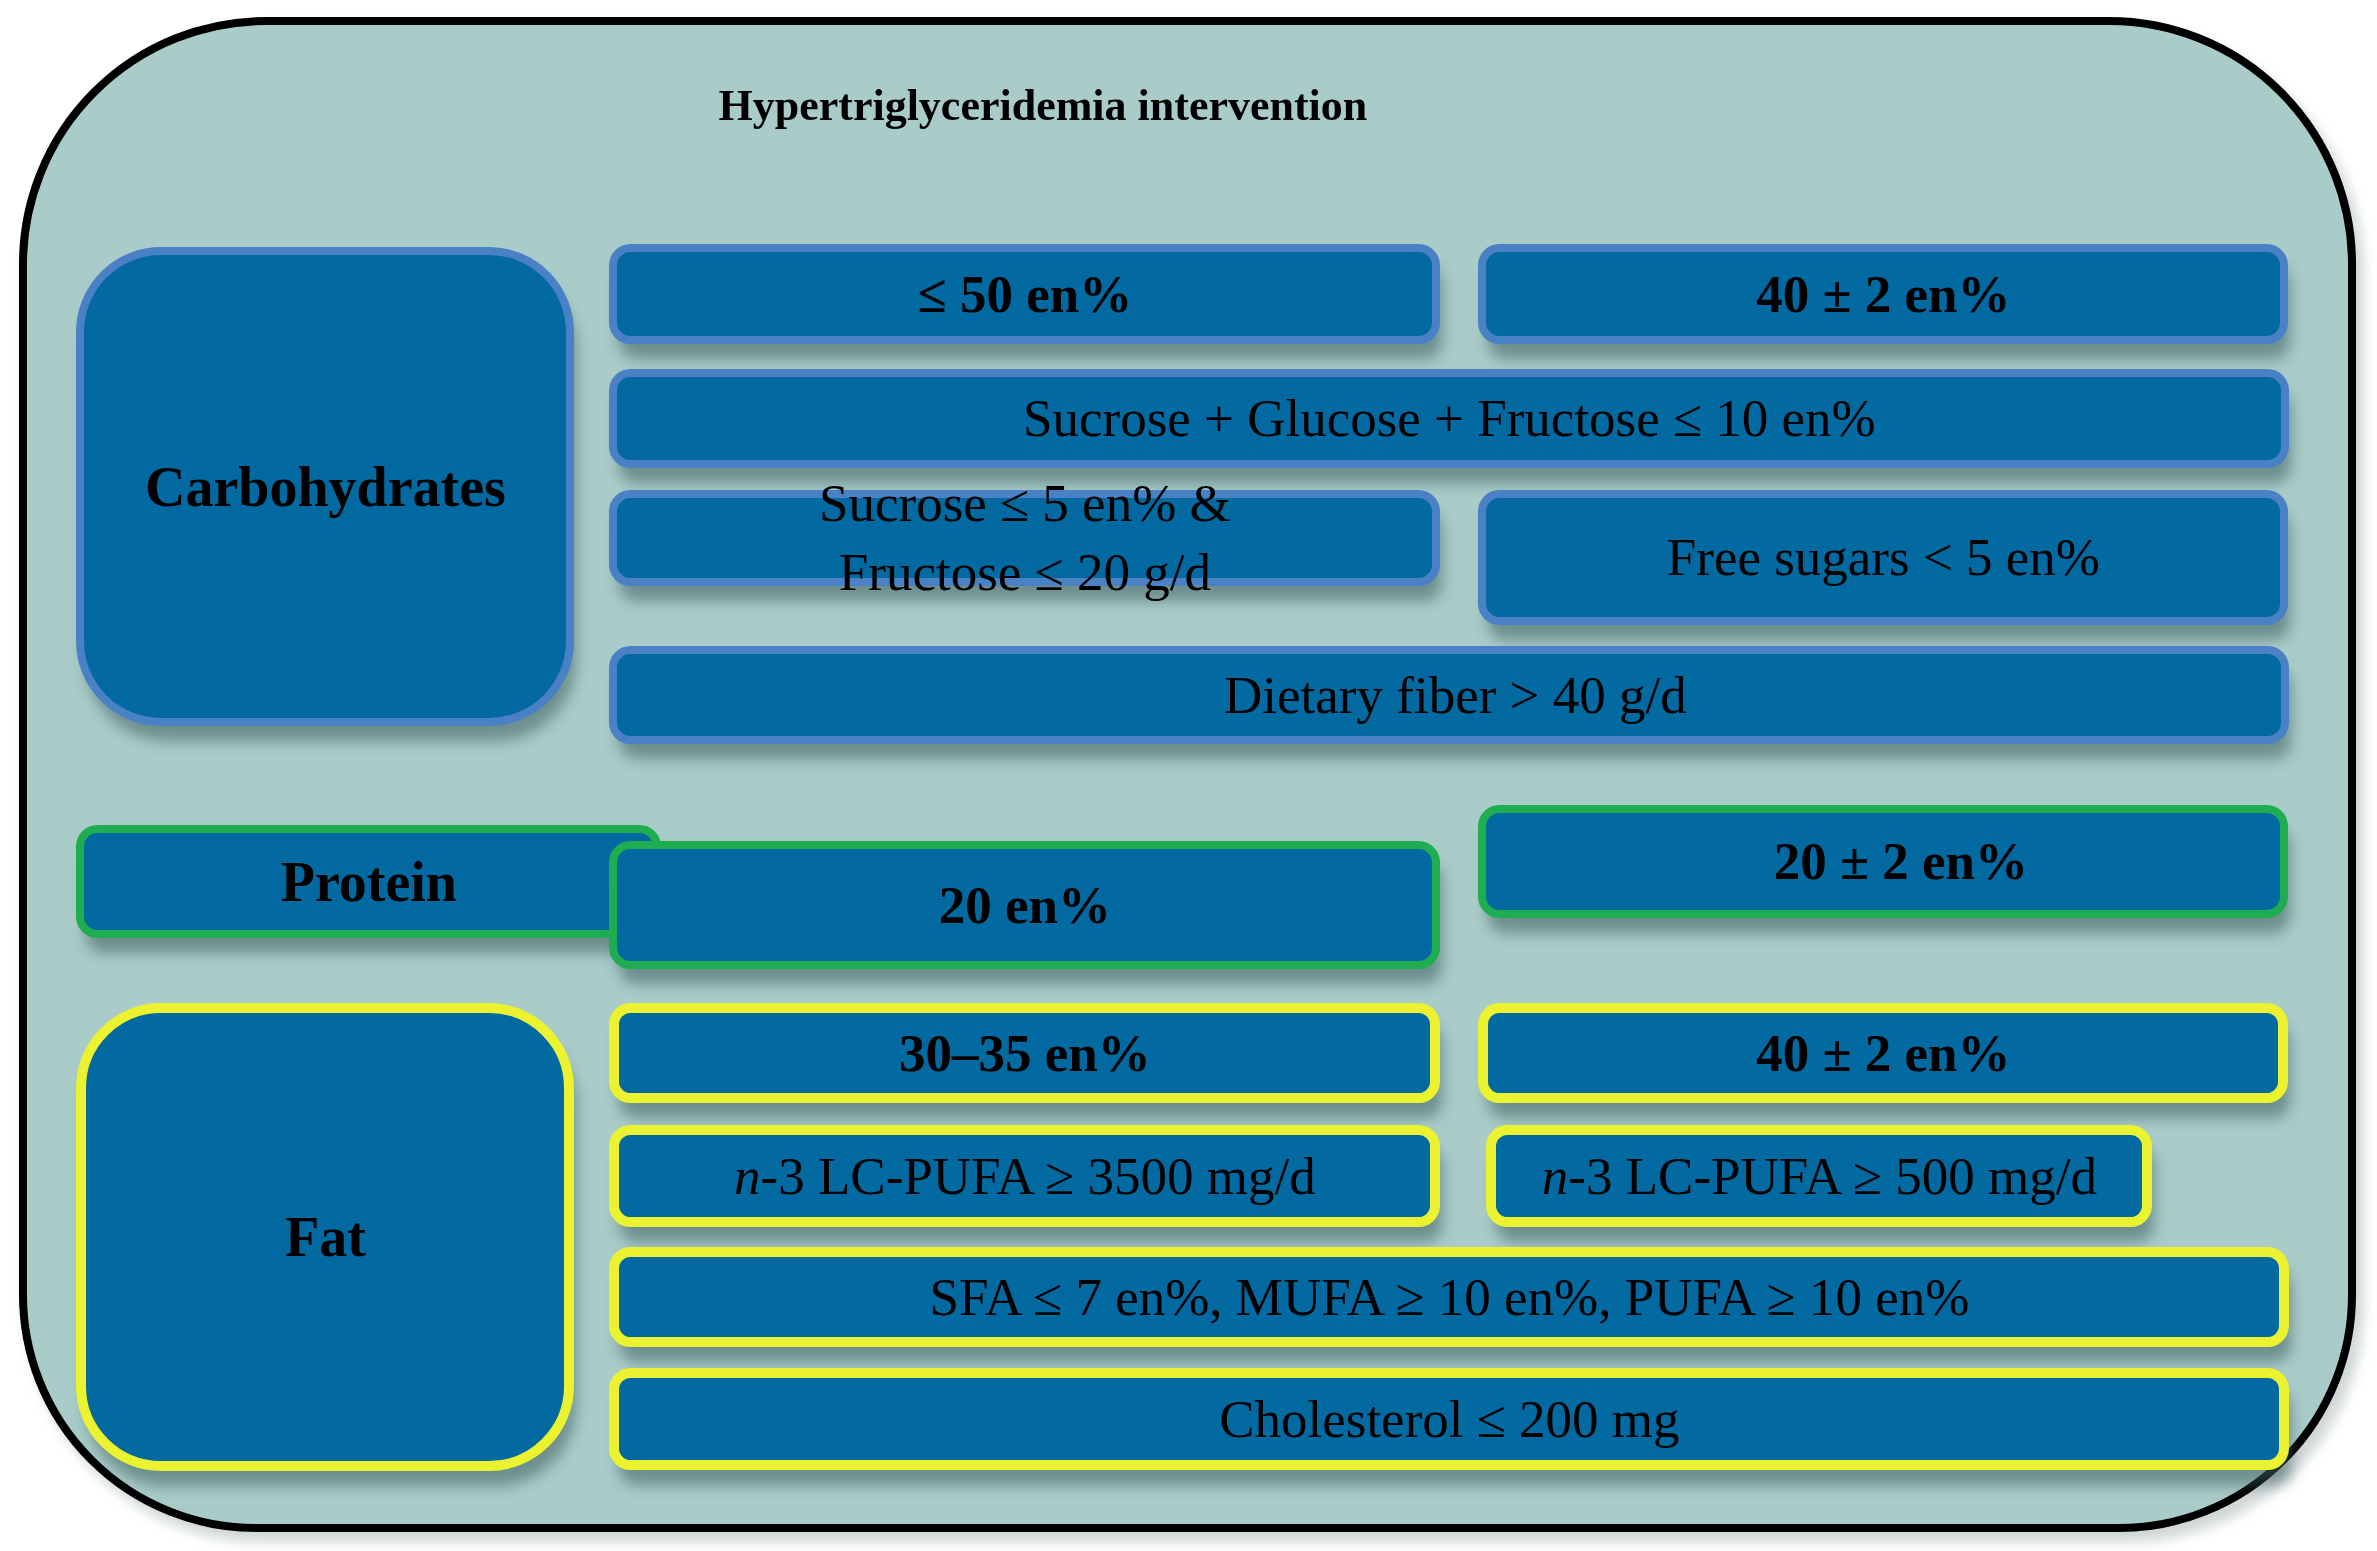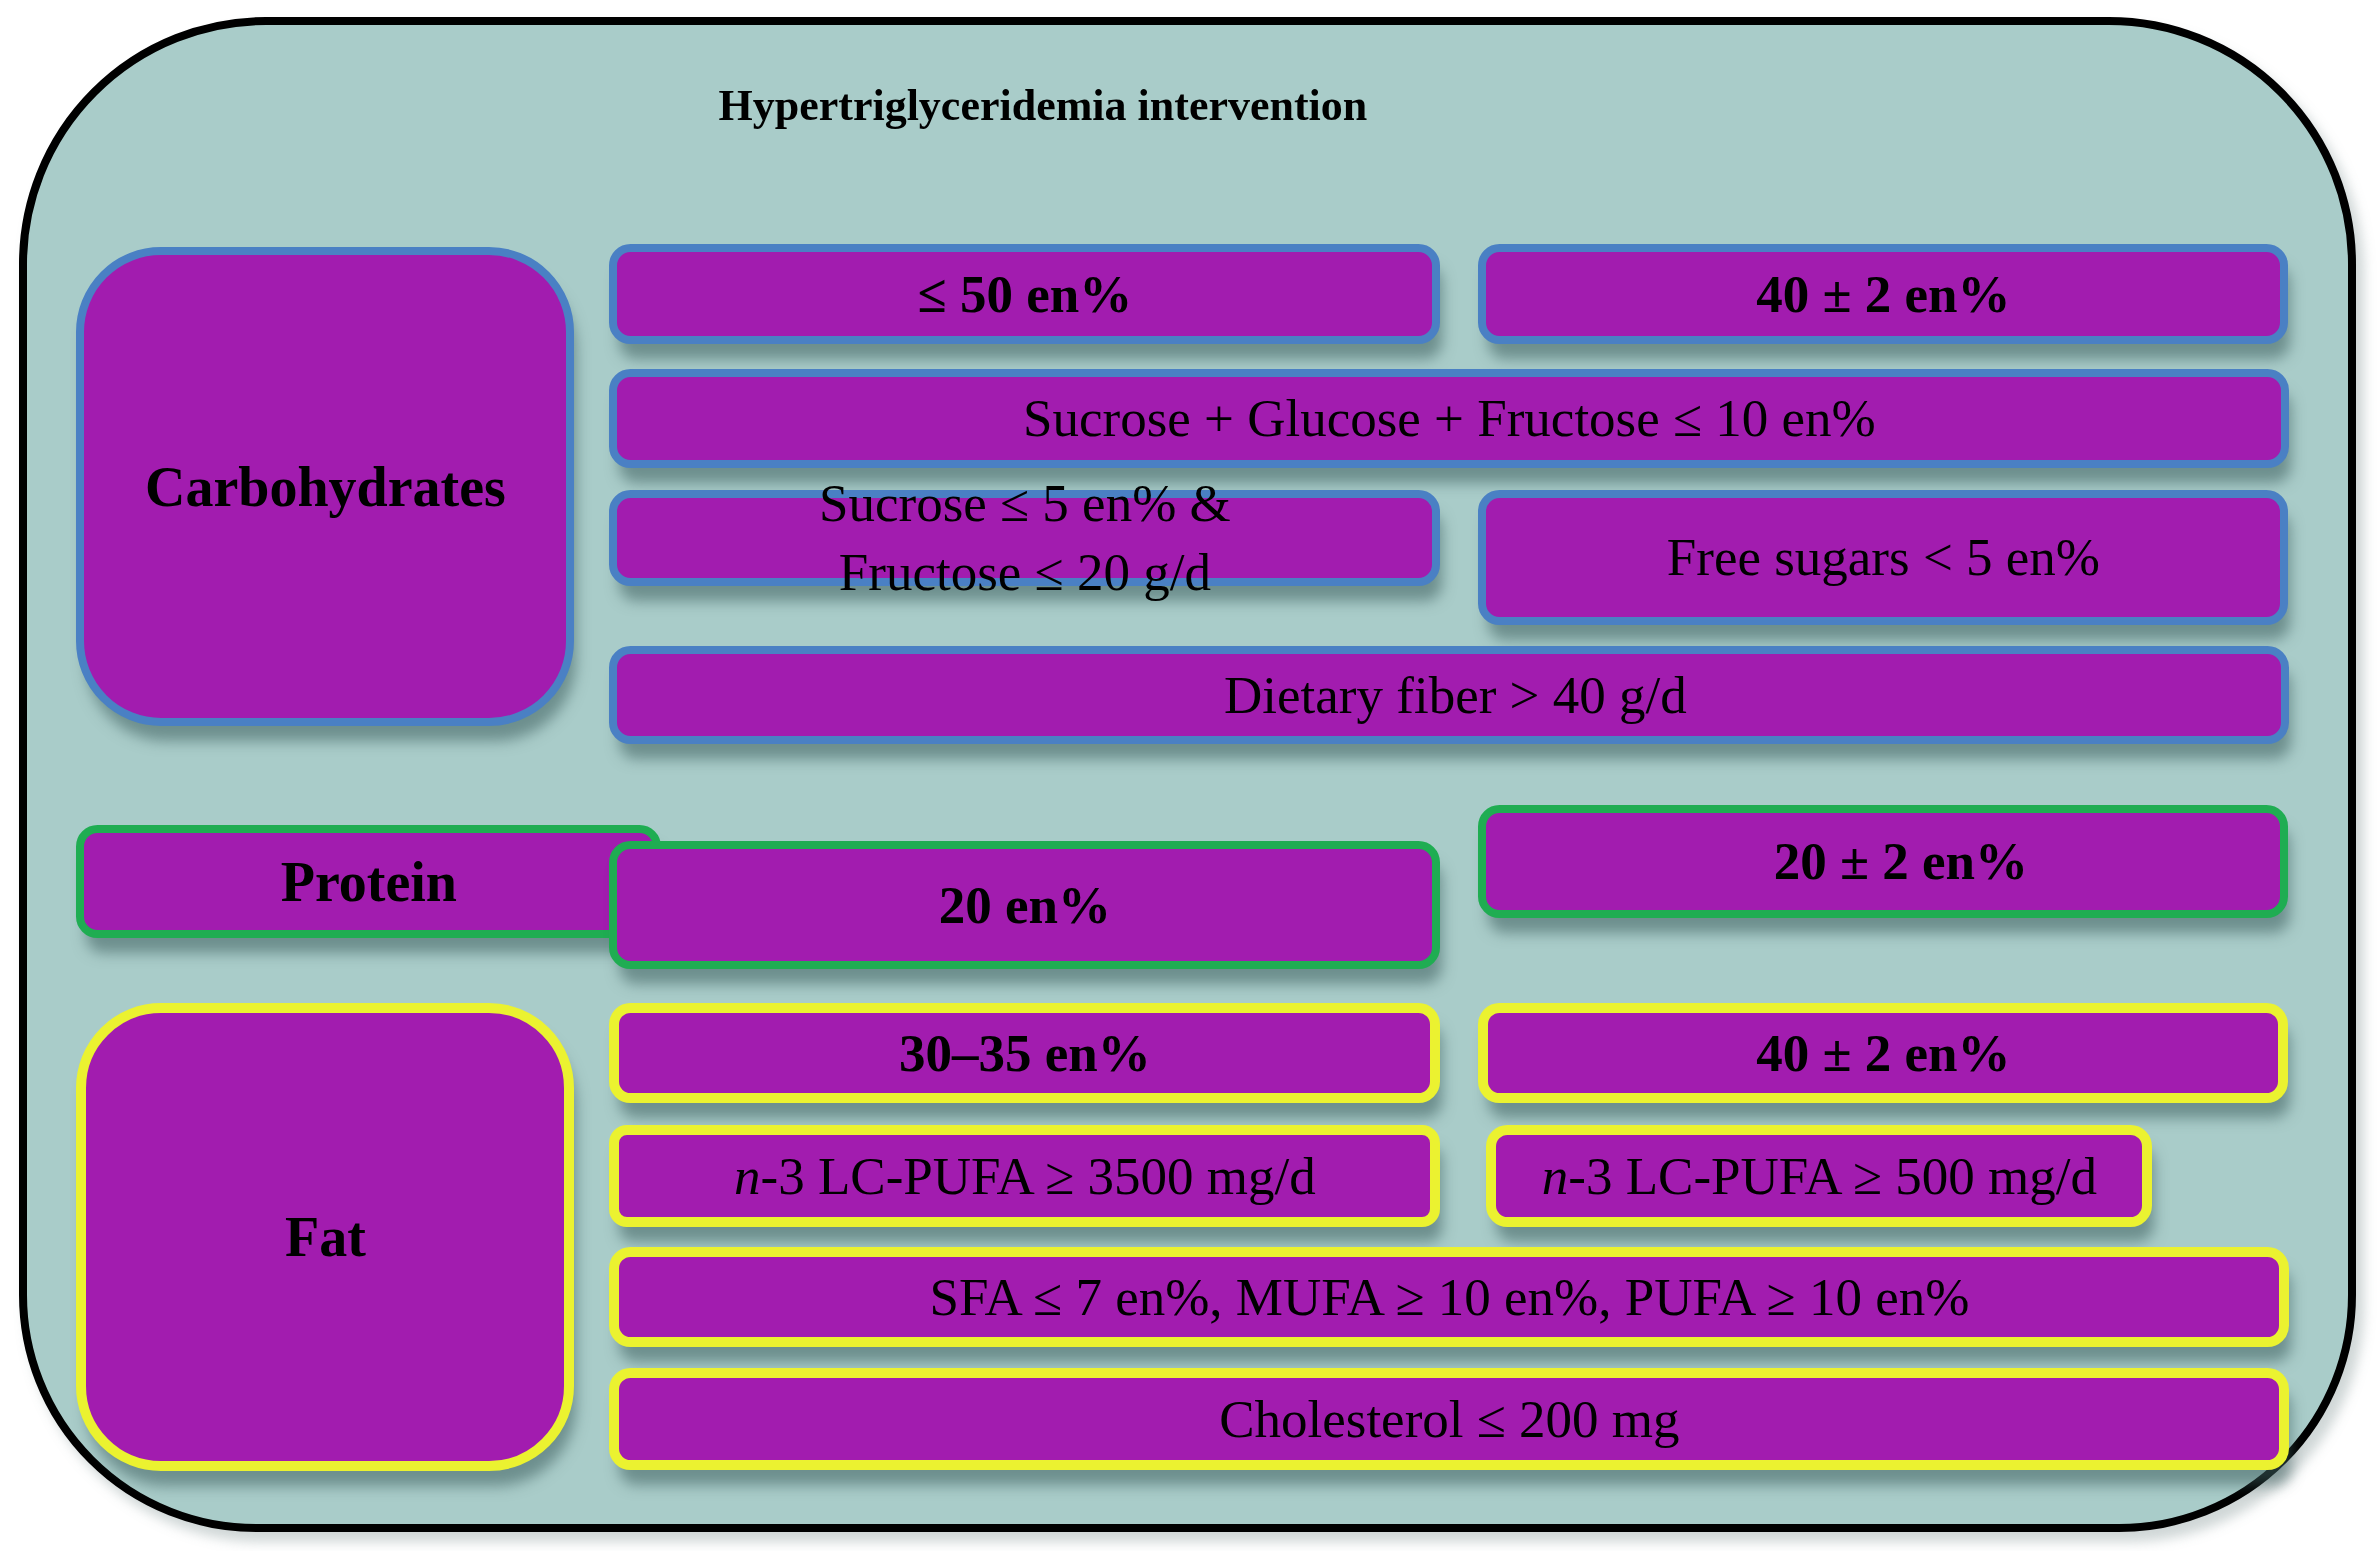--- a/index.html
+++ b/index.html
@@ -11,21 +11,21 @@
   .panel{position:absolute;left:19.4px;top:17px;width:2337px;height:1515px;
          box-sizing:border-box;background:#a9ccc9;border:8px solid #000;
          border-radius:247px 247px 237px 237px;
          box-shadow:7.2px 10px 11.5px rgba(120,140,140,.35);}
 
   
   .hdr{position:absolute;font-weight:700;font-size:44px;line-height:1.32;
        text-align:center;color:#000;}
 
   
-  .box{position:absolute;box-sizing:border-box;background:#a21caf;
+  .box{position:absolute;box-sizing:border-box;background:#0369a1;
        display:flex;flex-direction:column;align-items:center;justify-content:center;
        text-align:center;color:#000;
        box-shadow:5.7px 18.6px 14.3px -4.3px rgba(60,92,92,.55);}
   .blue  {border:8px solid #4a80c4;border-radius:21.5px;}
   .green {border:8.6px solid #1fad52;border-radius:21.5px;}
   .yellow{border:10px solid #ebf230;border-radius:21.5px;}
   .cat-round{border-radius:85px;}
 
   .cell{font-size:53px;line-height:1.3;}
   .b{font-weight:700;}
@@ -81,21 +81,21 @@
       <span class="catlabel">Fat</span>
     </div>
 
     <div class="box yellow" style="left:582px;top:978px;width:831px;height:100px;">
       <span class="cell b">30–35 en%</span>
     </div>
     <div class="box yellow" style="left:1451px;top:978px;width:810px;height:100px;">
       <span class="cell b">40 ± 2 en%</span>
     </div>
 
-    <div class="box yellow" style="left:582px;top:1100px;width:831px;height:102px;border-radius:18px;">
+    <div class="box yellow" style="left:582px;top:1100px;width:831px;height:102px;">
       <span class="cell"><span class="it">n</span><span>-3 LC-PUFA ≥ 3500 mg/d</span></span>
     </div>
     <div class="box yellow" style="left:1451px;top:1100px;width:666px;height:102px;margin-left:8px;">
       <span class="cell"><span class="it">n</span><span>-3 LC-PUFA ≥ 500 mg/d</span></span>
     </div>
 
     <div class="box yellow" style="left:582px;top:1222px;width:1680px;height:100px;">
       <span class="cell">SFA ≤ 7 en%, MUFA ≥ 10 en%, PUFA ≥ 10 en%</span>
     </div>
 

